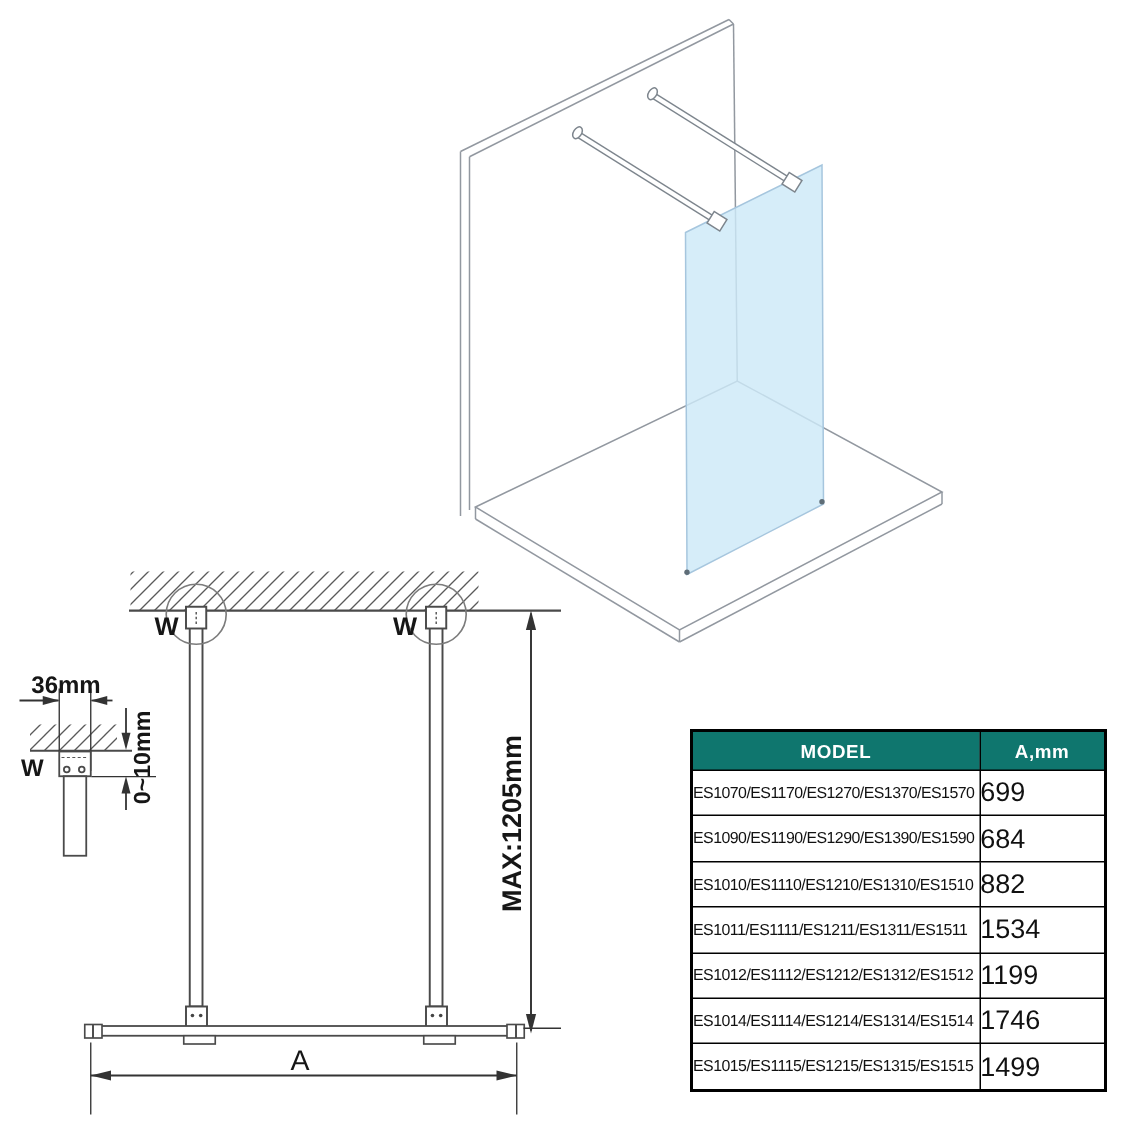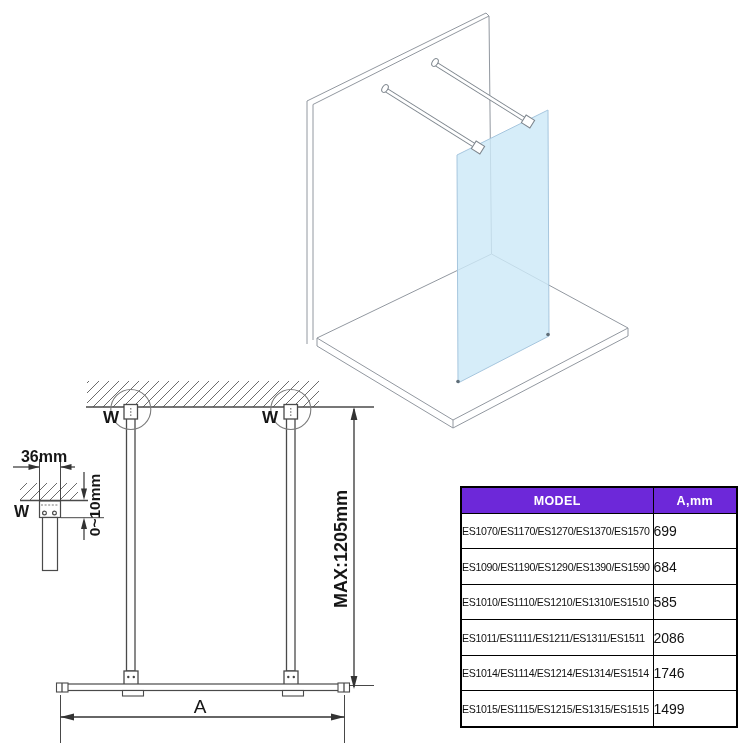--- a/index.html
+++ b/index.html
@@ -8,25 +8,25 @@
   
   text{fill:#161616;}
   .lbl-bold{font-weight:bold;}
   
   .spec-table{position:absolute;left:460px;top:486px;width:276px;height:242px;
     border-collapse:collapse;table-layout:fixed;background:#fff;}
   .spec-table,
   .spec-table th,
   .spec-table td{border:1.5px solid #000;}
   .spec-table{border-width:2px;}
-  .spec-table th{background:#6d28d9;color:#ffffff;font-size:12.5px;font-weight:bold;
+  .spec-table th{background:#0f766e;color:#ffffff;font-size:12.5px;font-weight:bold;
     height:25px;text-align:center;padding:0;letter-spacing:0.4px;}
   .spec-table td{text-align:left;vertical-align:middle;padding:0;height:24px;color:#111;}
   td.model-cell{font-size:10.6px;letter-spacing:-0.35px;white-space:nowrap;}
-  td.dim-cell{font-size:14px;}
+  td.dim-cell{font-size:18px;}
   col.c-model{width:192px;}
   col.c-dim{width:84px;}
 </style>
 </head>
 <body>
 
 <svg class="canvas" width="750" height="750" viewBox="0 0 750 750">
   <defs>
     <pattern id="hatch" width="10" height="10" patternUnits="userSpaceOnUse">
       <path d="M-2,12 L12,-2 M-7,7 L7,-7 M3,17 L17,3" stroke="#5a5a5a" stroke-width="0.9"></path>
@@ -184,25 +184,29 @@
     <tr>
       <td class="model-cell">ES1070/ES1170/ES1270/ES1370/ES1570</td>
       <td class="dim-cell">699</td>
     </tr>
     <tr>
       <td class="model-cell">ES1090/ES1190/ES1290/ES1390/ES1590</td>
       <td class="dim-cell">684</td>
     </tr>
     <tr>
       <td class="model-cell">ES1010/ES1110/ES1210/ES1310/ES1510</td>
-      <td class="dim-cell">585</td>
+      <td class="dim-cell">882</td>
     </tr>
     <tr>
       <td class="model-cell">ES1011/ES1111/ES1211/ES1311/ES1511</td>
-      <td class="dim-cell">2086</td>
+      <td class="dim-cell">1534</td>
+    </tr>
+    <tr>
+      <td class="model-cell">ES1012/ES1112/ES1212/ES1312/ES1512</td>
+      <td class="dim-cell">1199</td>
     </tr>
     <tr>
       <td class="model-cell">ES1014/ES1114/ES1214/ES1314/ES1514</td>
       <td class="dim-cell">1746</td>
     </tr>
     <tr>
       <td class="model-cell">ES1015/ES1115/ES1215/ES1315/ES1515</td>
       <td class="dim-cell">1499</td>
     </tr>
   </tbody>

